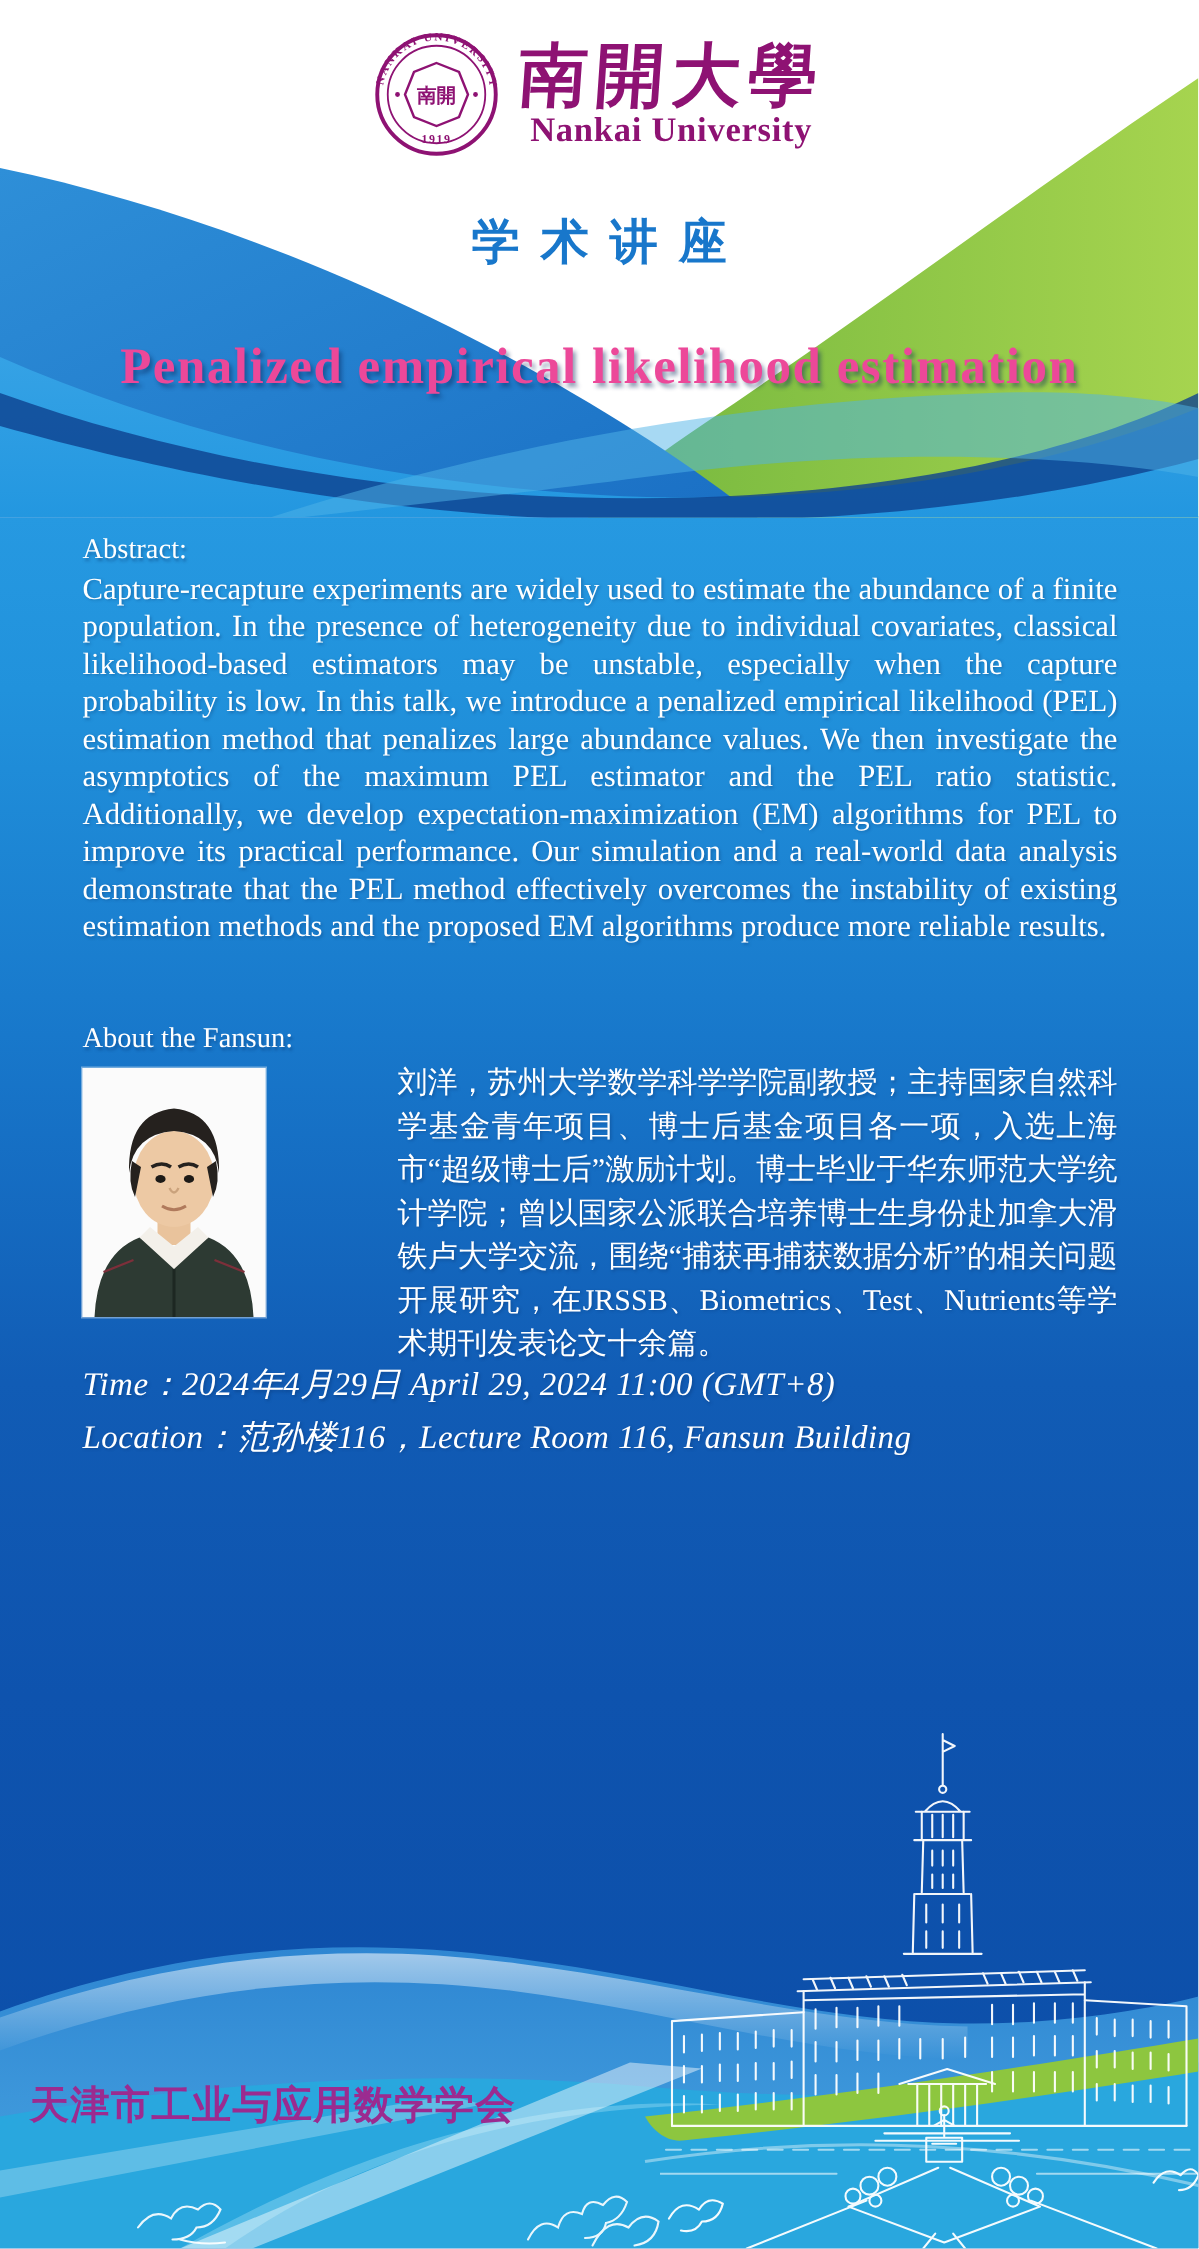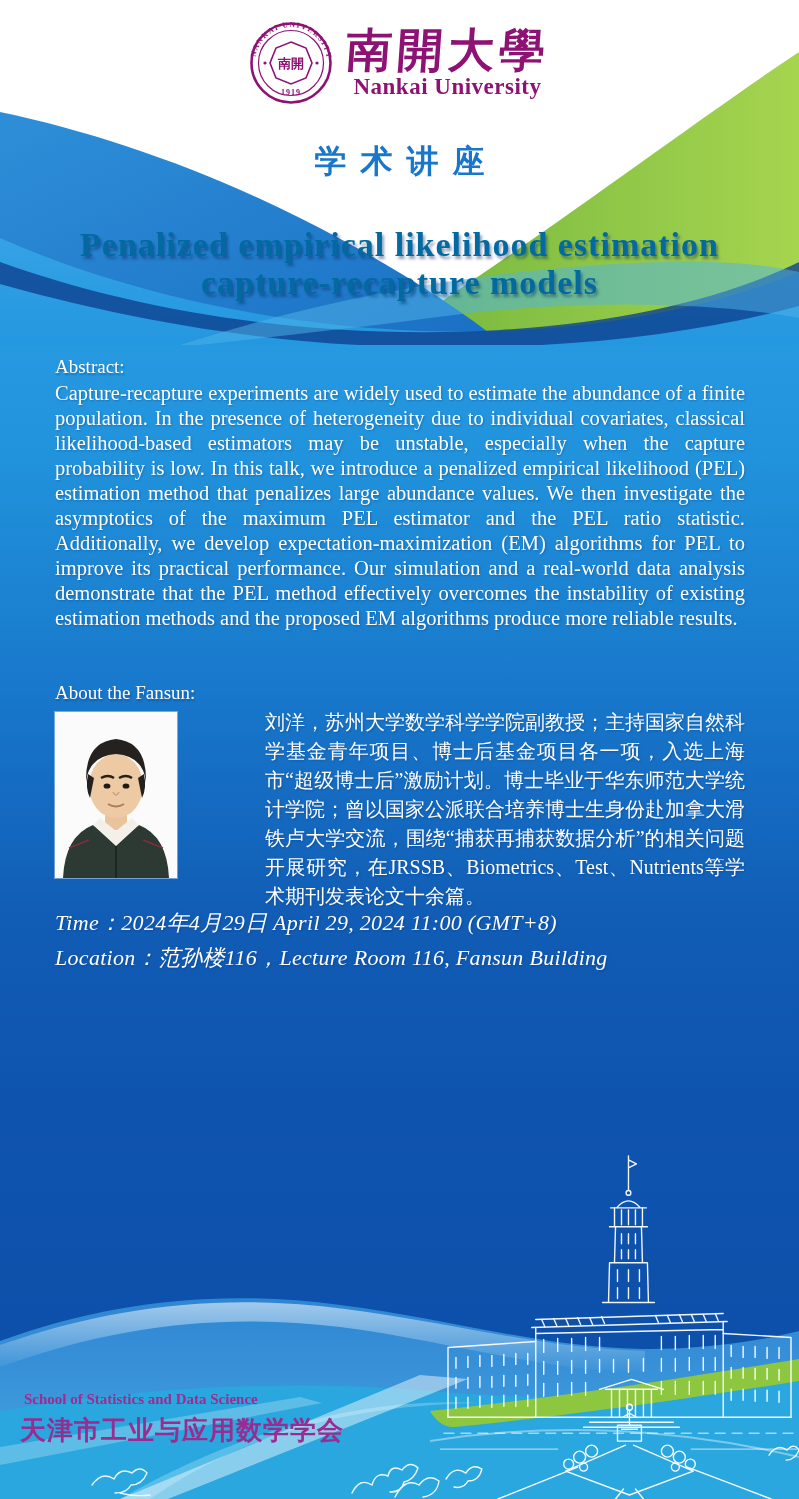--- a/index.html
+++ b/index.html
@@ -25,21 +25,21 @@
     font-family:"Liberation Sans", sans-serif; font-weight:bold;
     font-size:32px; color:#1877cb; letter-spacing:14px; text-indent:14px;
   }
   
   .main-bg {
     position:absolute; left:0; top:344px; width:799px; height:1155px; z-index:0;
     background:linear-gradient(180deg,#2699e1 0%,#2192dc 10%,#1878cb 30%,#115cb5 50%,#0e53ae 68%,#0c4ea8 100%);
   }
   .title-block {
     position:absolute; left:0; top:226px; width:799px; z-index:3; text-align:center;
-    color:#0369a1; font-weight:bold; font-size:34px; line-height:38px;
+    color:#ec4899; font-weight:bold; font-size:34px; line-height:38px;
     text-shadow:2px 3px 3px rgba(8,40,92,.45); letter-spacing:1px;
     font-family:"Liberation Serif", serif;
   }
   .content { position:absolute; left:55px; width:690px; z-index:3; color:#fff; }
   .abstract-block { top:356px; }
   .sec-heading { font-size:19px; font-weight:normal; color:#fff; text-shadow:1px 2px 2px rgba(8,45,100,.4); margin-bottom:3px; }
   .abstract-body {
     font-size:20.5px; line-height:25px; text-align:justify;
     text-shadow:1px 1px 2px rgba(8,45,100,.35);
   }
@@ -106,21 +106,20 @@
       <div class="calligraphy">南開大學</div>
       <div class="wordmark">Nankai University</div>
     </div>
   </div>
 
   <div class="lecture-tag">学术讲座</div>
 </div>
 
 <div class="title-block">
   <div>Penalized empirical likelihood estimation</div>
-  <div>capture-recapture models</div>
 </div>
 
 <div class="content abstract-block">
   <div class="sec-heading">Abstract:</div>
   <div class="abstract-body">Capture-recapture experiments are widely used to estimate the abundance of a finite population. In the presence of heterogeneity due to individual covariates, classical likelihood-based estimators may be unstable, especially when the capture probability is low. In this talk, we introduce a penalized empirical likelihood (PEL) estimation method that penalizes large abundance values. We then investigate the asymptotics of the maximum PEL estimator and the PEL ratio statistic. Additionally, we develop expectation-maximization (EM) algorithms for PEL to improve its practical performance. Our simulation and a real-world data analysis demonstrate that the PEL method effectively overcomes the instability of existing estimation methods and the proposed EM algorithms produce more reliable results.</div>
 </div>
 
 <div class="content speaker-block">
   <div class="sec-heading">About the Fansun:</div>
   <div class="speaker-row">
@@ -231,15 +230,14 @@
       <circle cx="251" cy="315" r="5"></circle>
       <circle cx="236" cy="318" r="4"></circle>
 
     <path d="M58,350 L138,318 M332,350 L248,318 M176,350 L184,340 M204,350 L196,340"></path>
 
     <path d="M6,330 q8,-14 20,-6 q6,-10 16,-4 q-3,12 -14,12 q-4,8 -14,6 M330,306 q8,-12 18,-5 q7,-8 12,0 q-4,10 -13,10"></path>
   </g>
 </svg>
 
 <div class="footer">
-  <div class="org-en">School of Statistics and Data Science</div>
   <div class="org-zh">天津市工业与应用数学学会</div>
 </div>
 
 </body></html>

